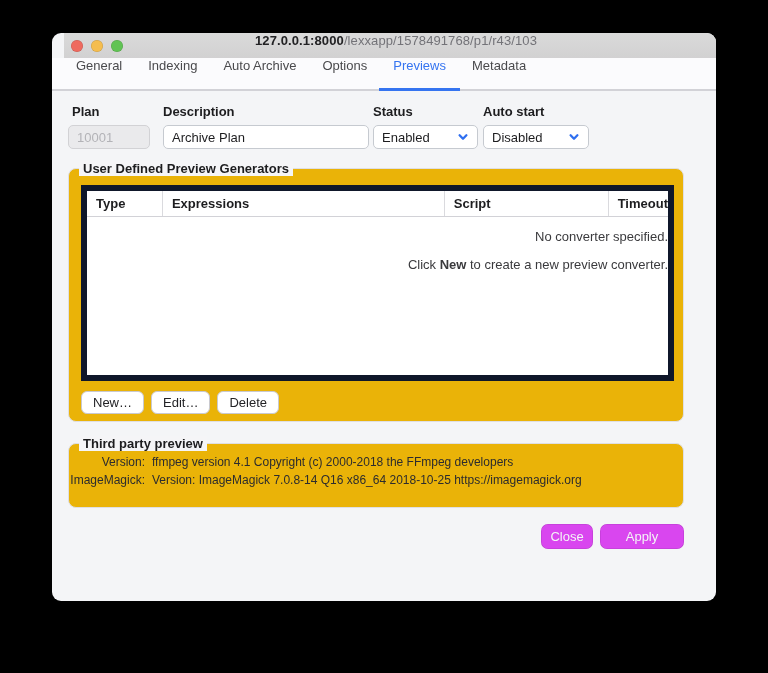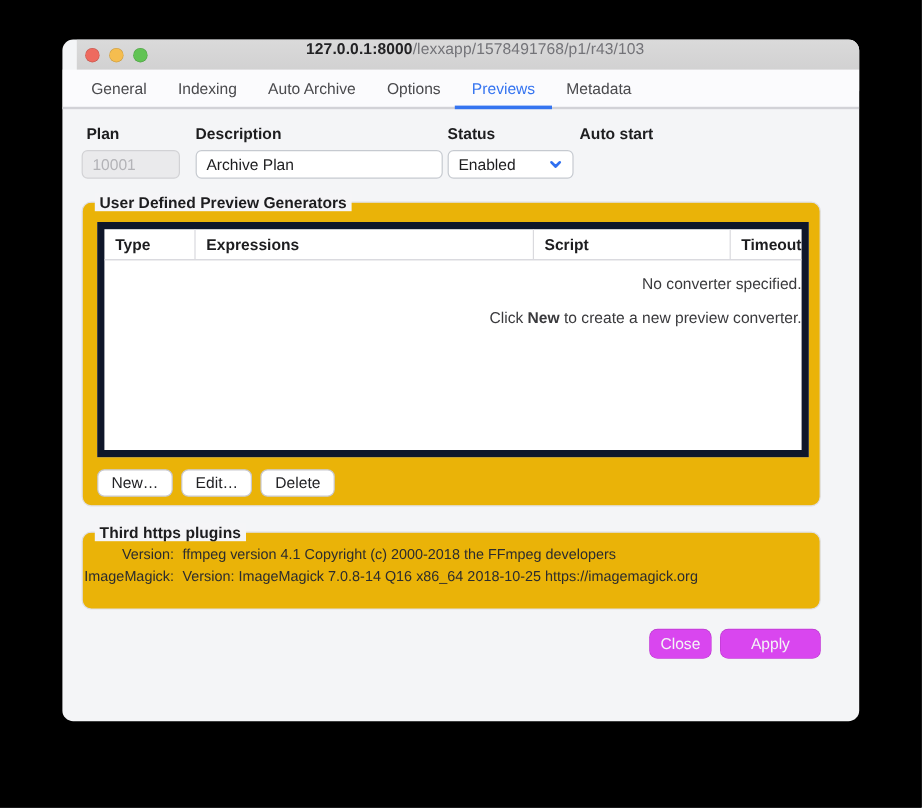--- a/index.html
+++ b/index.html
@@ -21,21 +21,21 @@
   .dot.red    { left:7px;  background:#ee6a5f; }
   .dot.yellow { left:27px; background:#f5bd4f; }
   .dot.green  { left:47px; background:#61c354; }
   .title { font-size:13px; color:#737378; letter-spacing:.1px; }
   .title b { color:#222224; font-weight:700; }
 
   
   .tabbar { position:absolute; left:0; top:25px; width:100%; height:33px;
             background:#fbfbfd; border-bottom:2px solid #d2d2d7;
             display:flex; align-items:center; padding-left:24px; gap:26px; }
-  .tab { position:relative; height:100%; display:flex; align-items:center;
+  .tab { position:relative; height:100%; display:flex; align-items:flex-start;
          font-size:13px; color:#4a4a4d; cursor:default; }
   .tab.active { color:#3574f0; }
   .tab .underline { display:none; }
   .tab.active .underline { display:block; position:absolute; left:-14px; right:-14px;
          bottom:-2px; height:3px; background:#3574f0; }
 
   
   .flabel { position:absolute; font-size:13px; font-weight:700; color:#1d1d1f; top:71px; }
   .field { position:absolute; top:92px; height:24px; background:#fff;
            border:1px solid #c6cad0; border-radius:5px; font-size:13px; color:#1d1d1f;
@@ -132,20 +132,26 @@
     </div>
     <div class="field select" style="left:321px; width:105px">
       <span>Enabled</span>
       <svg width="12" height="12" viewBox="0 0 12 12">
         <path d="M2.6 4.3 L6 7.8 L9.4 4.3" fill="none" stroke="#2f6ff0" stroke-width="2.3" stroke-linecap="round" stroke-linejoin="round"></path>
       </svg>
     </div>
     <div class="field" style="left:111px; width:206px">
       <span>Archive Plan</span>
     </div>
+    <div class="field select" style="left:431px; width:106px">
+      <span>Disabled</span>
+      <svg width="12" height="12" viewBox="0 0 12 12">
+        <path d="M2.6 4.3 L6 7.8 L9.4 4.3" fill="none" stroke="#2f6ff0" stroke-width="2.3" stroke-linecap="round" stroke-linejoin="round"></path>
+      </svg>
+    </div>
 
     <div class="groupbox gen-box">
       <div class="legend">User Defined Preview Generators</div>
 
       <div class="table">
         <div class="thead">
           <div class="th c-type">Type</div>
           <div class="th c-expr">Expressions</div>
           <div class="th c-script">Script</div>
           <div class="th c-timeout">Timeout</div>
@@ -159,21 +165,21 @@
       </div>
 
       <div class="btnrow">
         <button class="btn">New…</button>
         <button class="btn">Edit…</button>
         <button class="btn">Delete</button>
       </div>
     </div>
 
     <div class="groupbox plugin-box">
-      <div class="legend">Third https plugins</div>
+      <div class="legend">Third party preview</div>
       <div class="plugin-row">
         <div class="plugin-name">Version:</div>
         <div class="plugin-info">ffmpeg version 4.1 Copyright (c) 2000-2018 the FFmpeg developers</div>
       </div>
       <div class="plugin-row">
         <div class="plugin-name">ImageMagick:</div>
         <div class="plugin-info">Version: ImageMagick 7.0.8-14 Q16 x86_64 2018-10-25 https://imagemagick.org</div>
       </div>
     </div>
 

